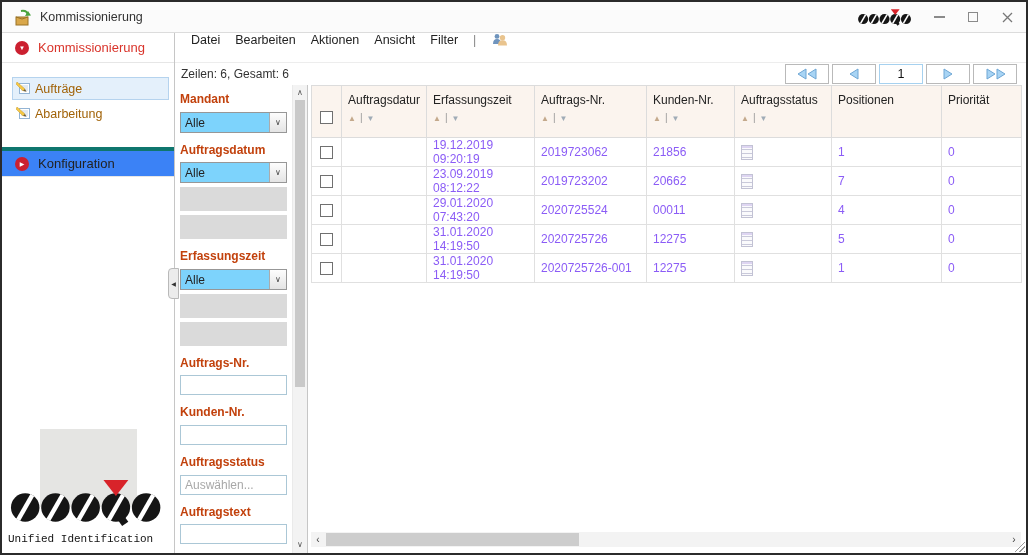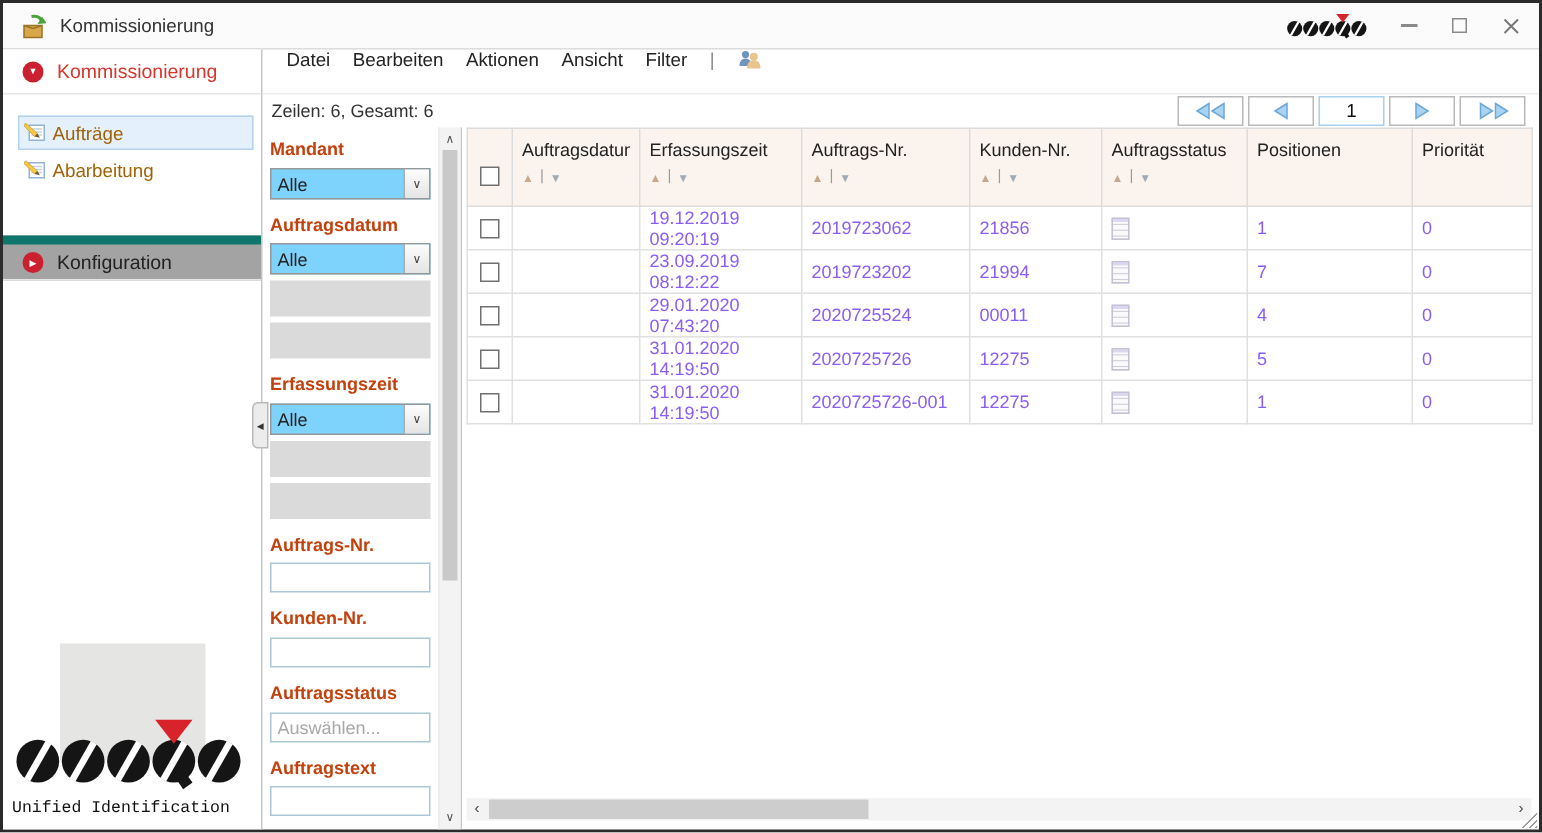--- a/index.html
+++ b/index.html
@@ -25,21 +25,21 @@
   .side-header { height:30px; display:flex; align-items:center; gap:9px; padding:0 13px;
                  border-bottom:1px solid #e6e6e6; font-size:13px; }
   .side-header.red { color:#d9342b; }
   .red-circle { width:14px; height:14px; min-width:14px; border-radius:50%; background:#cb2030;
                 color:#fff; font-size:6px; display:flex; align-items:center; justify-content:center; }
   .side-items { padding:12px 0 6px; }
   .side-item { height:23px; display:flex; align-items:center; gap:4px; margin:2px 5px 2px 10px;
                padding:0 3px; border:1px solid transparent; font-size:12.5px; color:#a16207; }
   .side-item.selected { background:#e4f0fb; border-color:#b5d3ee; }
   .note-icon svg { display:block; }
-  .side-header.konfig { margin-top:24px; border-top:6px solid #0f766e; background:#a3a3a3; color:#222; }
+  .side-header.konfig { margin-top:14px; border-top:4px solid #0f766e; background:#3b82f6; color:#222; }
 
   .side-logo { position:absolute; bottom:8px; left:0; right:13px; height:116px; }
   .logo-square { position:absolute; top:0; left:38px; width:97px; height:78px; background:#e5e5e3; }
   .logo-word { position:absolute; bottom:18px; left:5px; width:160px; height:48px; }
   .logo-tagline { position:absolute; bottom:0; left:6px; font-family:"Liberation Mono", monospace;
                   font-size:11px; color:#111; white-space:nowrap; }
 
   
   .content { flex:1; display:flex; flex-direction:column; min-width:0; }
   .menubar { height:30px; display:flex; align-items:flex-start; gap:15px; padding:0 16px;
@@ -377,21 +377,21 @@
                     <div class="doc-icon"></div>
                   </td>
                   <td>1</td>
                   <td>0</td>
                 </tr>
                 <tr>
                   <td class="chk"><span class="cb"></span></td>
                   <td></td>
                   <td>23.09.2019 08:12:22</td>
                   <td>2019723202</td>
-                  <td>21994</td>
+                  <td>20662</td>
                   <td>
                     <div class="doc-icon"></div>
                   </td>
                   <td>7</td>
                   <td>0</td>
                 </tr>
                 <tr>
                   <td class="chk"><span class="cb"></span></td>
                   <td></td>
                   <td>29.01.2020 07:43:20</td>

